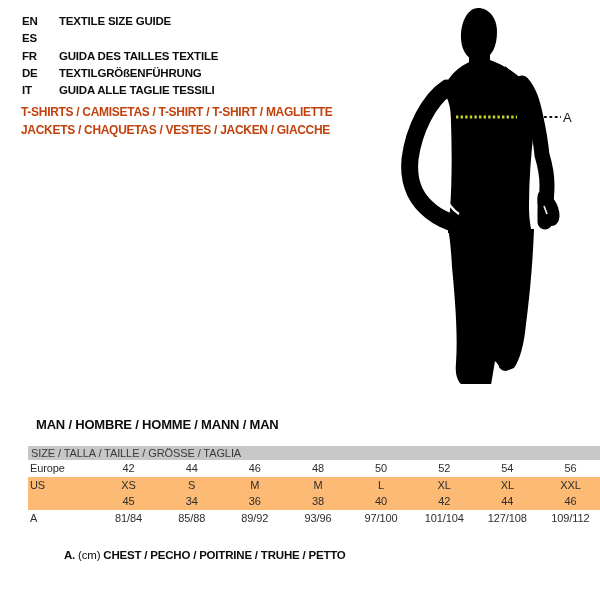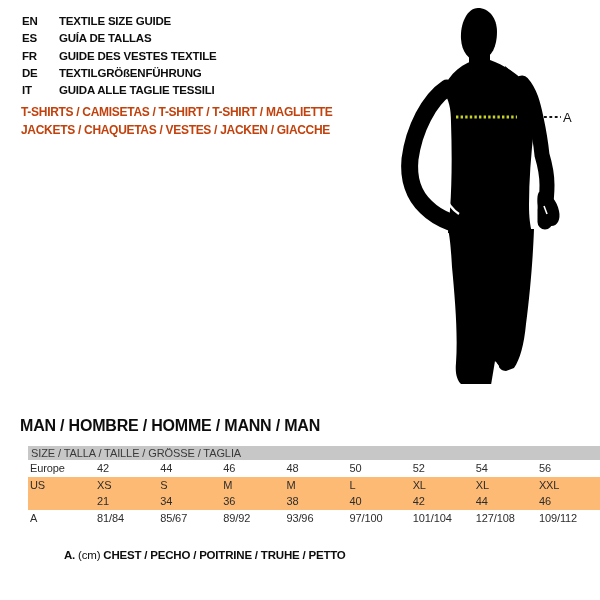--- a/index.html
+++ b/index.html
@@ -10,51 +10,50 @@
   
   .lang-block{position:absolute;left:22px;top:13px;}
   .lang-row{display:flex;line-height:17.3px;font-size:11.5px;font-weight:bold;letter-spacing:-0.2px;color:#0d0d0d;}
   .lang-code{width:37px;}
   
   .category-block{position:absolute;left:21px;top:103px;font-size:12px;font-weight:bold;line-height:18px;letter-spacing:-0.3px;color:#c2410c;}
   
   .figure-svg{position:absolute;left:0;top:0;width:600px;height:600px;}
   .figure-svg text{font-family:"Liberation Sans", sans-serif;}
   
-  .gender-heading{position:absolute;left:20px;top:417px;font-size:16px;font-weight:bold;letter-spacing:-0.2px;color:#0d0d0d;}
+  .gender-heading{position:absolute;left:36px;top:417px;font-size:13px;font-weight:bold;letter-spacing:-0.2px;color:#0d0d0d;}
   
   .size-table{position:absolute;left:28px;top:446px;width:574px;font-size:11px;letter-spacing:-0.1px;color:#2d2d2d;}
   .table-header{height:14px;line-height:14px;background:#c7c7c7;color:#3a3a3a;padding-left:3px;}
   .table-row{display:flex;height:16.5px;line-height:16.5px;}
   .row-stripe{background:#fdba74;}
   .cell-label{width:67px;padding-left:2px;text-align:left;}
-  .cell{flex:1;text-align:left;}
+  .cell{flex:1;text-align:center;}
   
   .footnote{position:absolute;left:20px;top:549px;font-size:11.5px;letter-spacing:-0.2px;color:#0d0d0d;margin-left:44px;}
   .fn-label{font-weight:bold;}
   .fn-unit{font-weight:normal;}
   .fn-text{font-weight:bold;}
 </style>
 </head>
 <body>
 
 <div class="canvas">
 
   <div class="lang-block">
     <div class="lang-row">
       <span class="lang-code">EN</span>
       <span class="lang-label">TEXTILE SIZE GUIDE</span>
     </div>
     <div class="lang-row">
       <span class="lang-code">ES</span>
-      <span class="lang-label">GUÍA DE TALLAS</span>
     </div>
     <div class="lang-row">
       <span class="lang-code">FR</span>
-      <span class="lang-label">GUIDE DES VESTES TEXTILE</span>
+      <span class="lang-label">GUIDA DES TAILLES TEXTILE</span>
     </div>
     <div class="lang-row">
       <span class="lang-code">DE</span>
       <span class="lang-label">TEXTILGRÖßENFÜHRUNG</span>
     </div>
     <div class="lang-row">
       <span class="lang-code">IT</span>
       <span class="lang-label">GUIDA ALLE TAGLIE TESSILI</span>
     </div>
   </div>
@@ -115,34 +114,34 @@
       <span class="cell">M</span>
       <span class="cell">M</span>
       <span class="cell">L</span>
       <span class="cell">XL</span>
       <span class="cell">XL</span>
       <span class="cell">XXL</span>
     </div>
 
     <div class="table-row row-stripe">
       <span class="cell-label"></span>
-      <span class="cell">21</span>
+      <span class="cell">45</span>
       <span class="cell">34</span>
       <span class="cell">36</span>
       <span class="cell">38</span>
       <span class="cell">40</span>
       <span class="cell">42</span>
       <span class="cell">44</span>
       <span class="cell">46</span>
     </div>
 
     <div class="table-row">
       <span class="cell-label">A</span>
       <span class="cell">81/84</span>
-      <span class="cell">85/67</span>
+      <span class="cell">85/88</span>
       <span class="cell">89/92</span>
       <span class="cell">93/96</span>
       <span class="cell">97/100</span>
       <span class="cell">101/104</span>
       <span class="cell">127/108</span>
       <span class="cell">109/112</span>
     </div>
   </div>
 
   <div class="footnote">

